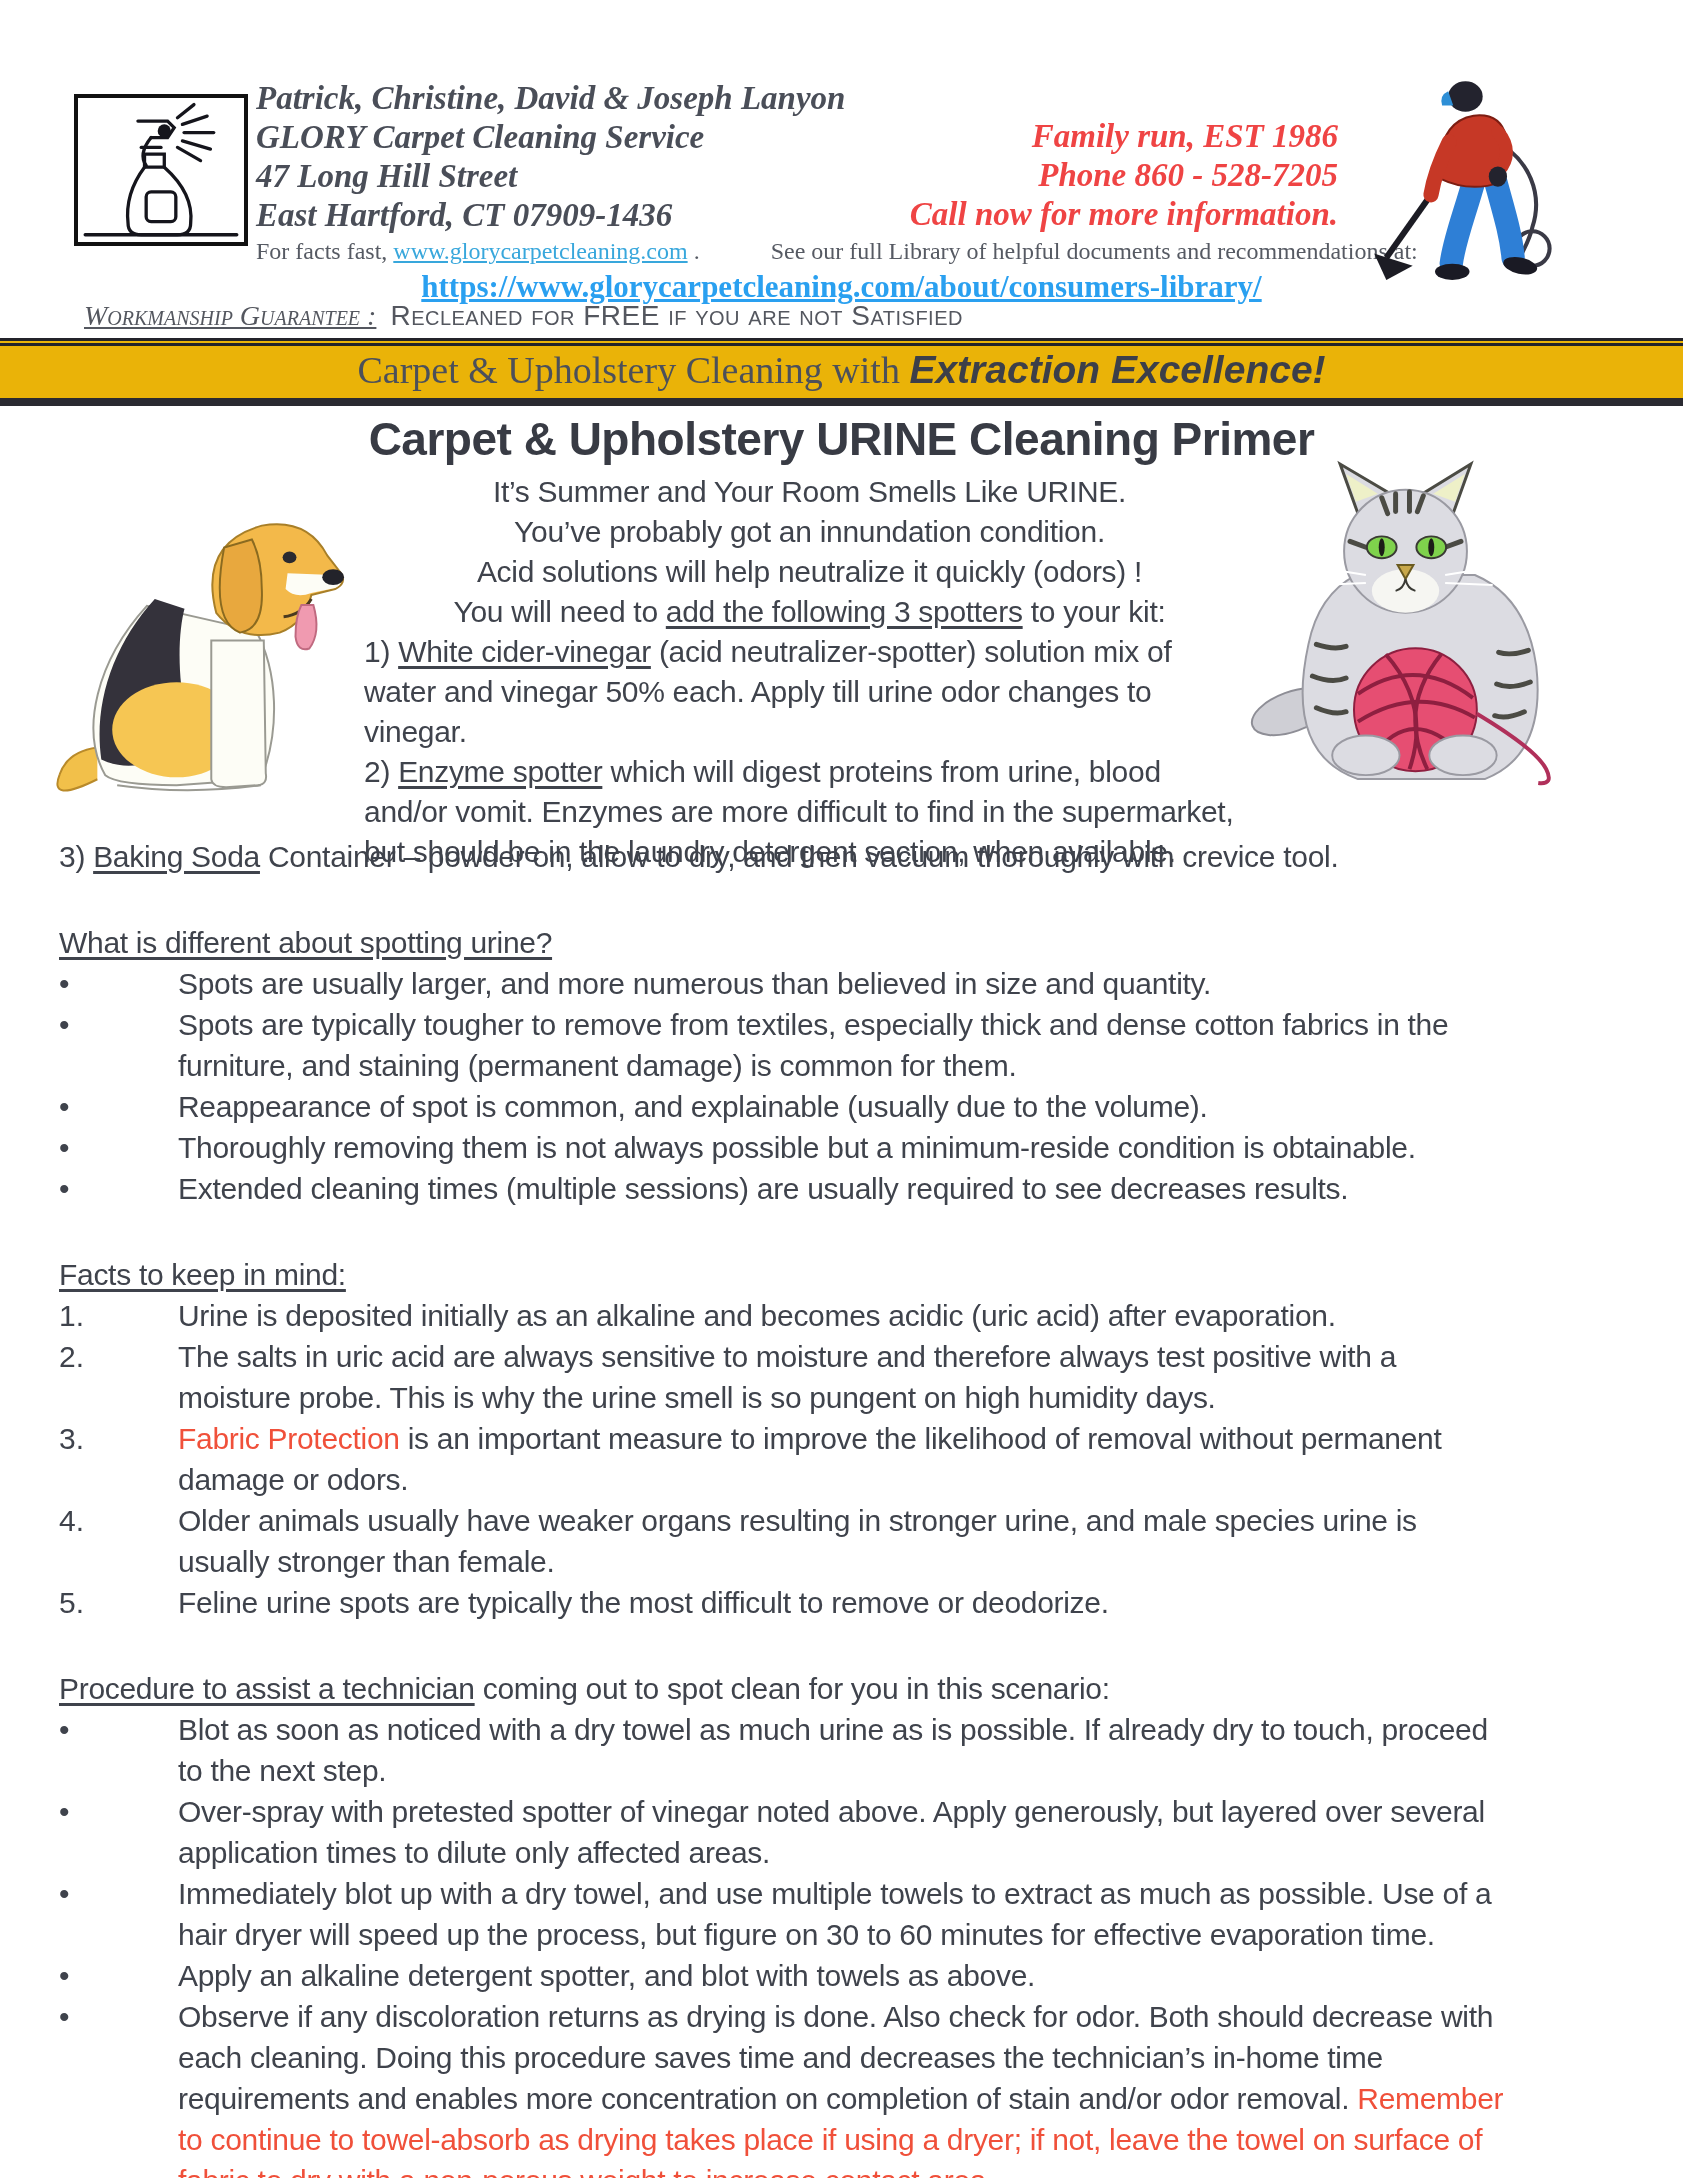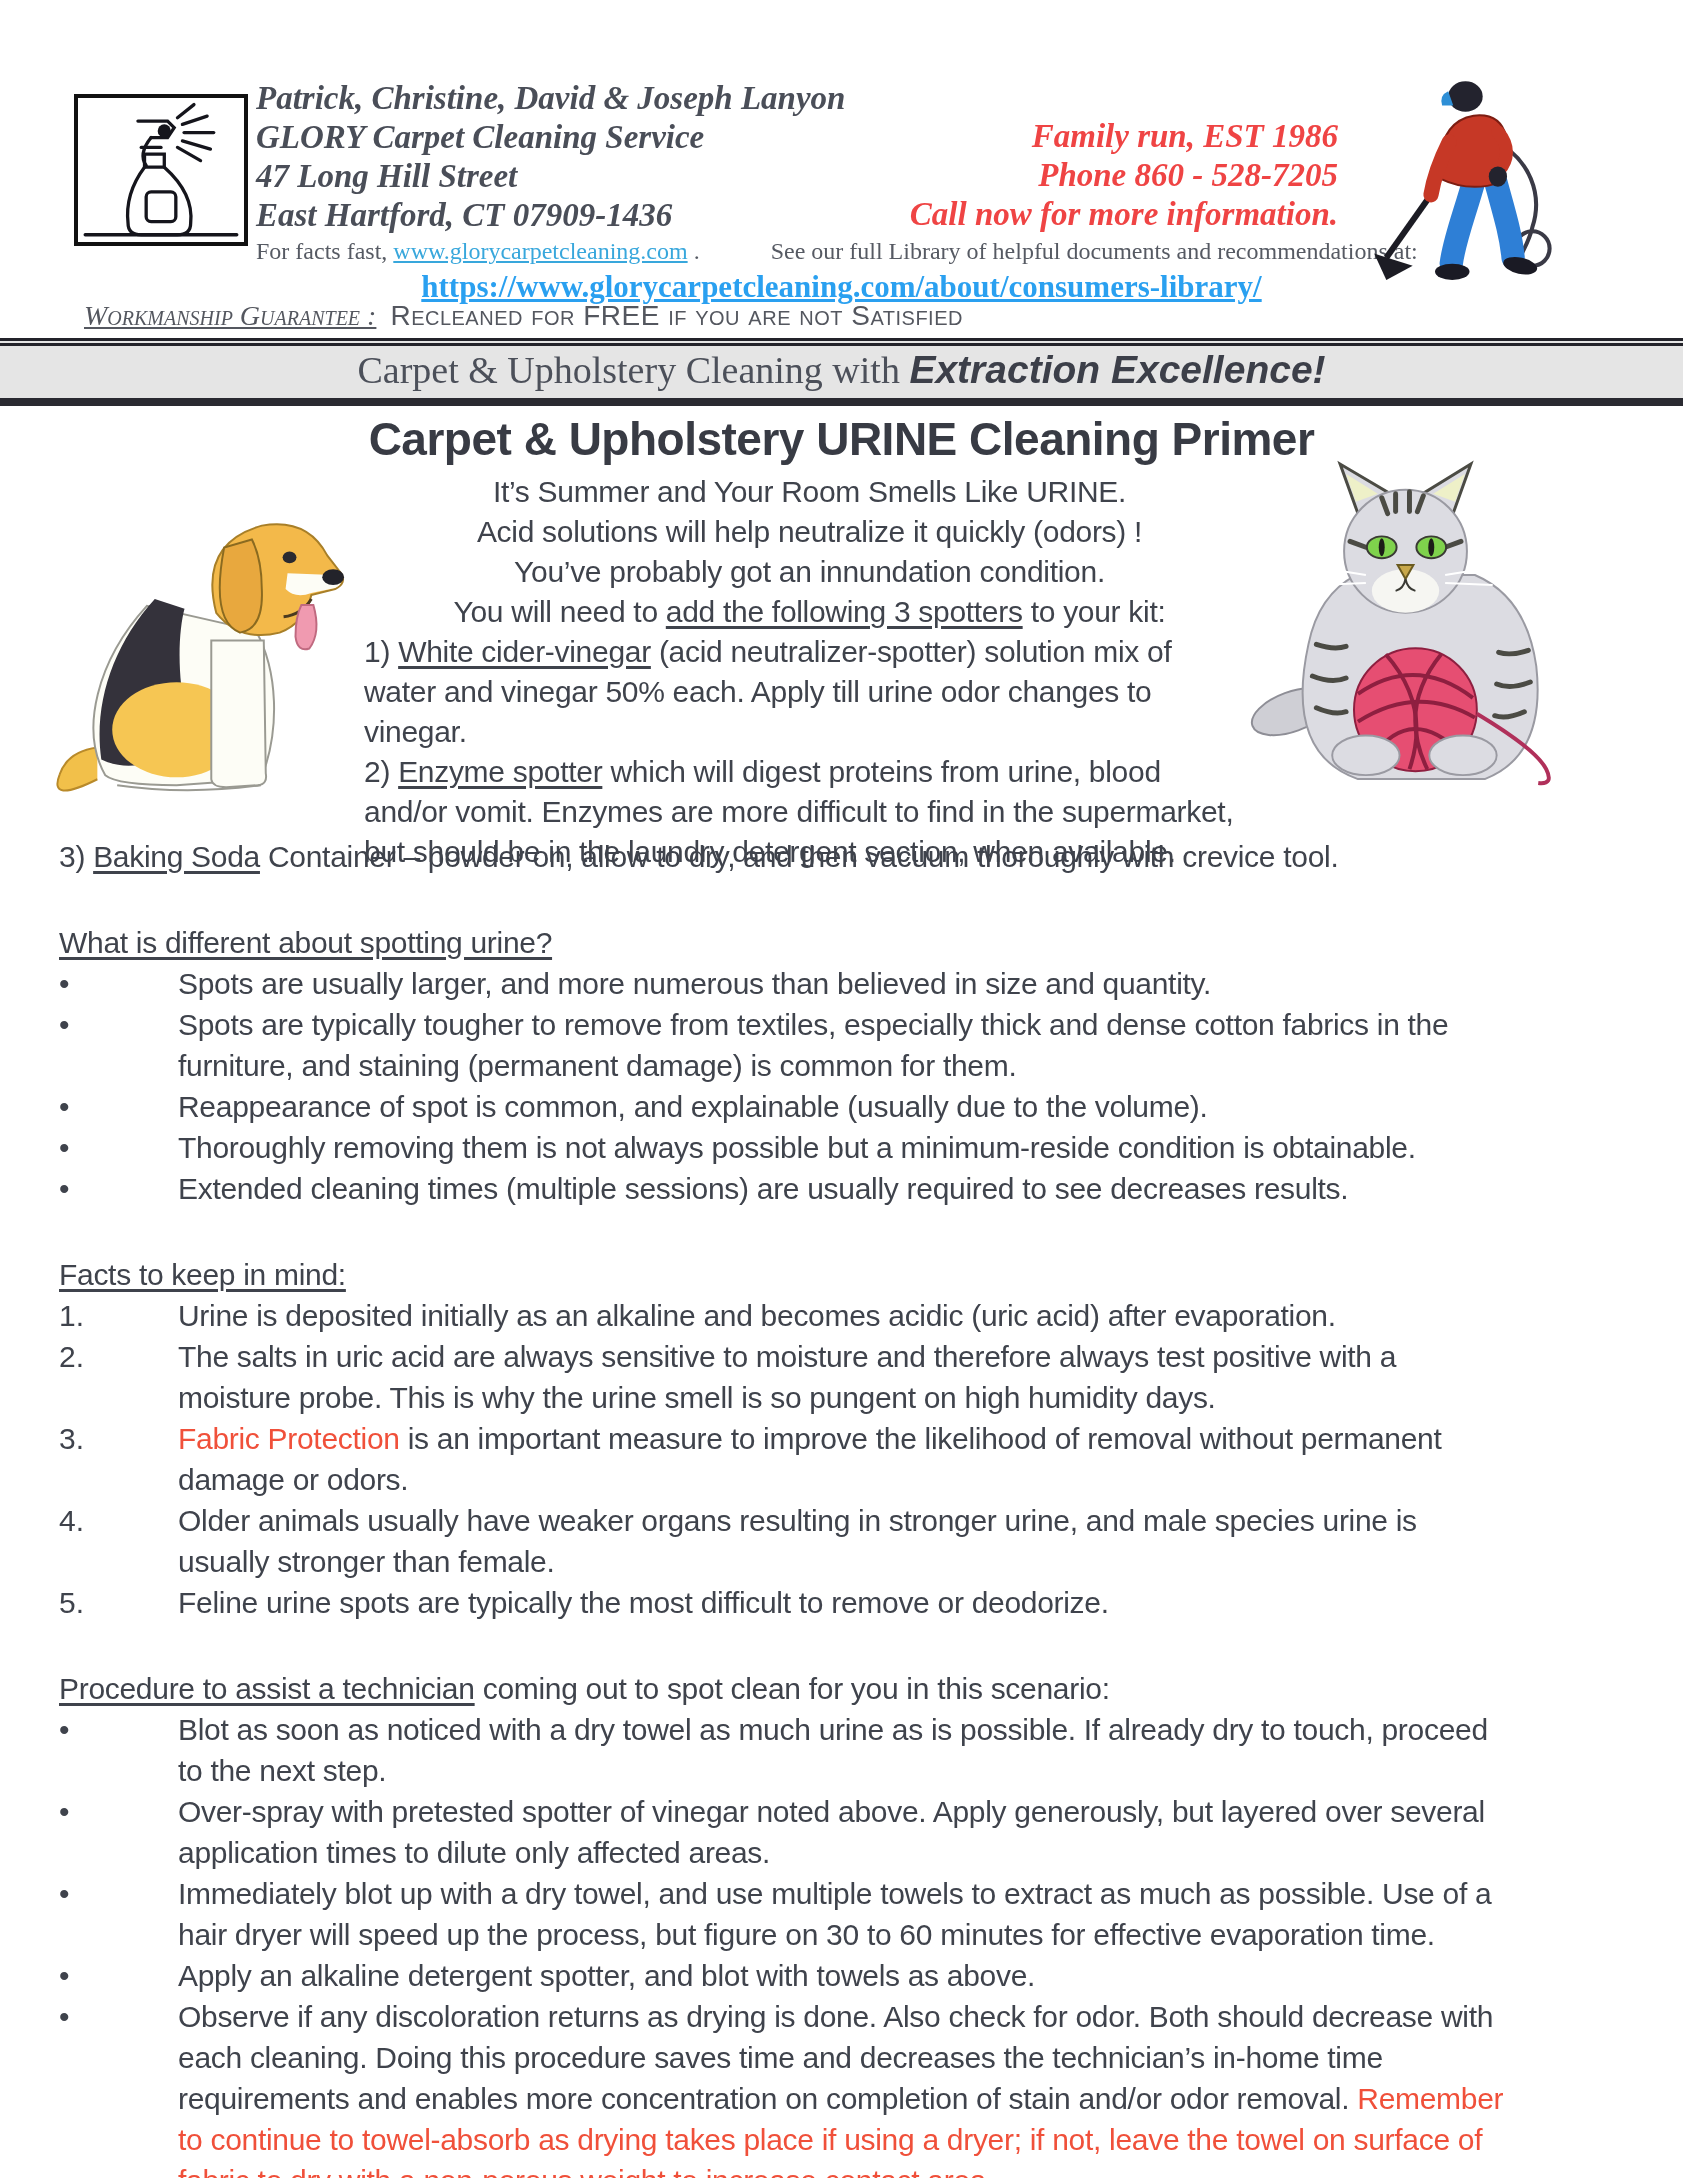--- a/index.html
+++ b/index.html
@@ -26,21 +26,21 @@
   a.big-link { font-family:"Liberation Serif", serif; font-weight:bold; font-size:31px;
                color:#2aa0f0; text-decoration:underline; }
   .guarantee { position:absolute; left:84px; top:300px; font-variant:small-caps;
                font-size:28px; color:#54575f; white-space:nowrap; }
   .guarantee .g-label { font-family:"Liberation Serif", serif; font-style:italic;
                text-decoration:underline; margin-right:14px; }
   .guarantee .g-text { font-family:"Liberation Sans", sans-serif; letter-spacing:0.5px; }
 
   
   .banner { width:1683px; border-top:8px double #23232a; border-bottom:8px solid #2a2a31;
-            padding:2px 0 6px 0; text-align:center; background:#e5e5e5; }
+            padding:2px 0 6px 0; text-align:center; background:#eab308; }
   .banner .b-pre { font-family:"Liberation Serif", serif; font-size:38px; color:#4c505a; }
   .banner .b-em  { font-family:"Liberation Sans", sans-serif; font-size:39px; font-weight:bold;
                    font-style:italic; color:#3c3f49; }
 
   .page-title { text-align:center; font-size:46px; font-weight:bold; color:#383b44;
                 margin-top:6px; letter-spacing:-0.5px; }
 
   
   .intro-wrap { position:relative; width:1683px; height:358px; margin-top:4px; }
   .dog-wrap { position:absolute; left:28px; top:12px; width:319px; height:329px; }
@@ -209,22 +209,22 @@
         <path d="M196,200 Q152,254 182,316"></path>
       </g>
       <path d="M232,260 q60,36 70,56 q8,16 -8,14" stroke="#b0305a" stroke-width="4" fill="none"></path>
       <ellipse cx="120" cy="302" rx="34" ry="20" fill="#dcdce2" stroke="#9a9aa2" stroke-width="2"></ellipse>
       <ellipse cx="218" cy="302" rx="34" ry="20" fill="#dcdce2" stroke="#9a9aa2" stroke-width="2"></ellipse>
     </svg>
   </div>
 
   <div class="intro-center">
     <div class="c-line"><span>It’s Summer and Your Room Smells Like URINE.</span></div>
+    <div class="c-line"><span>You’ve probably got an innundation condition.</span></div>
     <div class="c-line"><span>Acid solutions will help neutralize it quickly (odors) !</span></div>
-    <div class="c-line"><span>You’ve probably got an innundation condition.</span></div>
     <div class="c-line"><span>You will need to </span><span class="seg-u">add the following 3 spotters</span><span> to your kit:</span></div>
     <div class="intro-left"><span>1) </span><span class="seg-u">White cider-vinegar</span><span> (acid neutralizer-spotter) solution mix of
 water and vinegar 50% each. </span><span class="seg-sm">Apply till urine odor changes to vinegar.</span></div>
     <div class="intro-left"><span>2) </span><span class="seg-u">Enzyme spotter</span><span> which will digest proteins from urine, blood
 and/or vomit. Enzymes are more difficult to find in the supermarket,
 but should be in the laundry detergent section, when available.</span></div>
   </div>
 </div>
 
 <div class="full-line" style="white-space:pre-line;"><span>3) </span><span class="seg-u">Baking Soda</span><span> Container – powder on, allow to dry, and then vacuum thoroughly with crevice tool.</span></div>

